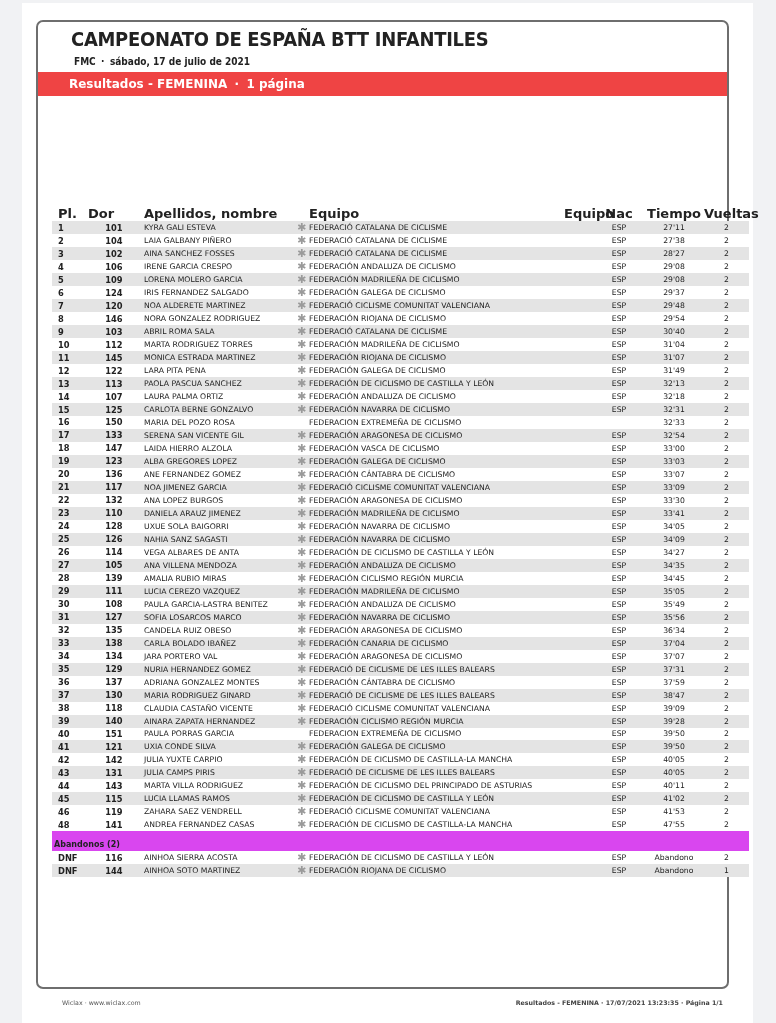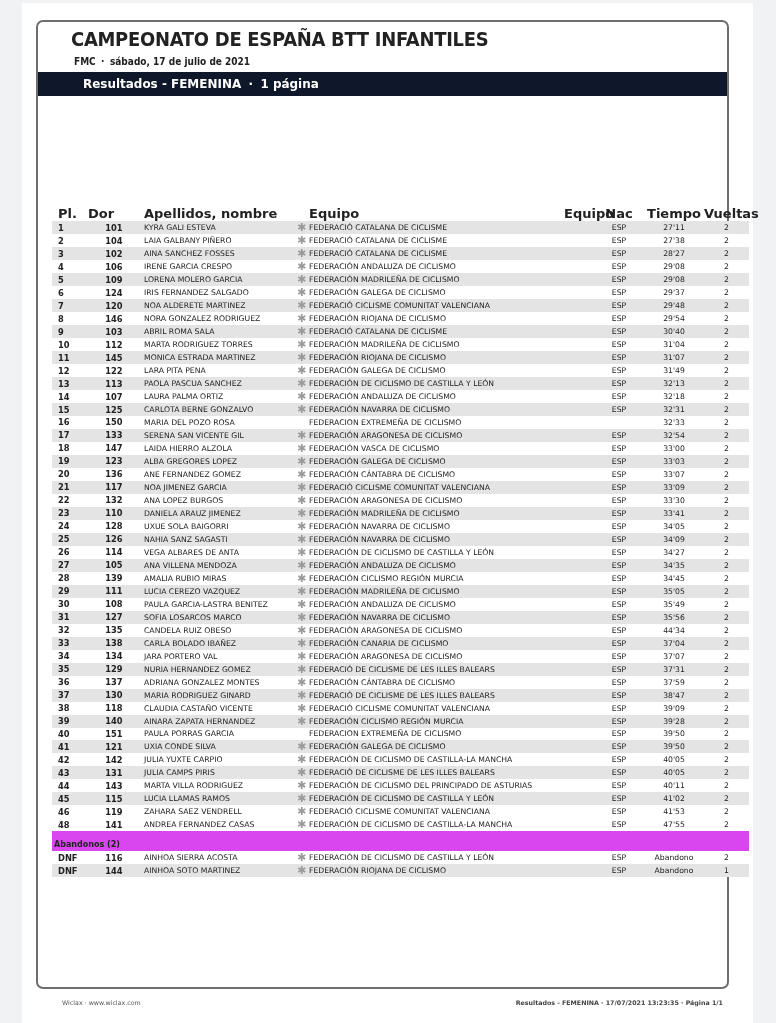--- a/index.html
+++ b/index.html
@@ -25,22 +25,22 @@
     transform: scaleX(0.92); transform-origin: left top; white-space: nowrap;
   }
   .subtitle {
     position: absolute; left: 36px; top: 34px;
     font-weight: bold; font-size: 10px; color: #222; white-space: nowrap;
     transform: scaleX(0.9); transform-origin: left top;
   }
   .subtitle .dot { margin: 0 6px; }
   .bar {
     position: absolute; left: 0; top: 50px; width: 100%; height: 24px;
-    background: #0f172a; color: #fff; font-weight: bold; font-size: 13px;
-    line-height: 24px; padding-left: 45px; box-sizing: border-box; white-space: nowrap;
+    background: #ef4444; color: #fff; font-weight: bold; font-size: 13px;
+    line-height: 24px; padding-left: 31px; box-sizing: border-box; white-space: nowrap;
   }
   .bar .inner { display: inline-block; transform: scaleX(0.92); transform-origin: left center; }
   .bar .dot { margin: 0 8px; }
 
   table.results {
     position: absolute; left: 16px; top: 184px; width: 672px;
     border-collapse: collapse; font-size: 8px; color: #222;
     table-layout: fixed;
   }
   table.results th {
@@ -444,21 +444,21 @@
         <td class="c-laps">2</td>
       </tr>
       <tr class="even">
         <td class="c-pl">32</td>
         <td class="c-dor">135</td>
         <td class="c-name">CANDELA RUIZ OBESO</td>
         <td class="c-star">✱</td>
         <td class="c-team">FEDERACIÓN ARAGONESA DE CICLISMO</td>
         <td class="c-eq"></td>
         <td class="c-nac">ESP</td>
-        <td class="c-time">44'34</td>
+        <td class="c-time">36'34</td>
         <td class="c-laps">2</td>
       </tr>
       <tr class="odd">
         <td class="c-pl">33</td>
         <td class="c-dor">138</td>
         <td class="c-name">CARLA BOLADO IBAÑEZ</td>
         <td class="c-star">✱</td>
         <td class="c-team">FEDERACIÓN CANARIA DE CICLISMO</td>
         <td class="c-eq"></td>
         <td class="c-nac">ESP</td>

